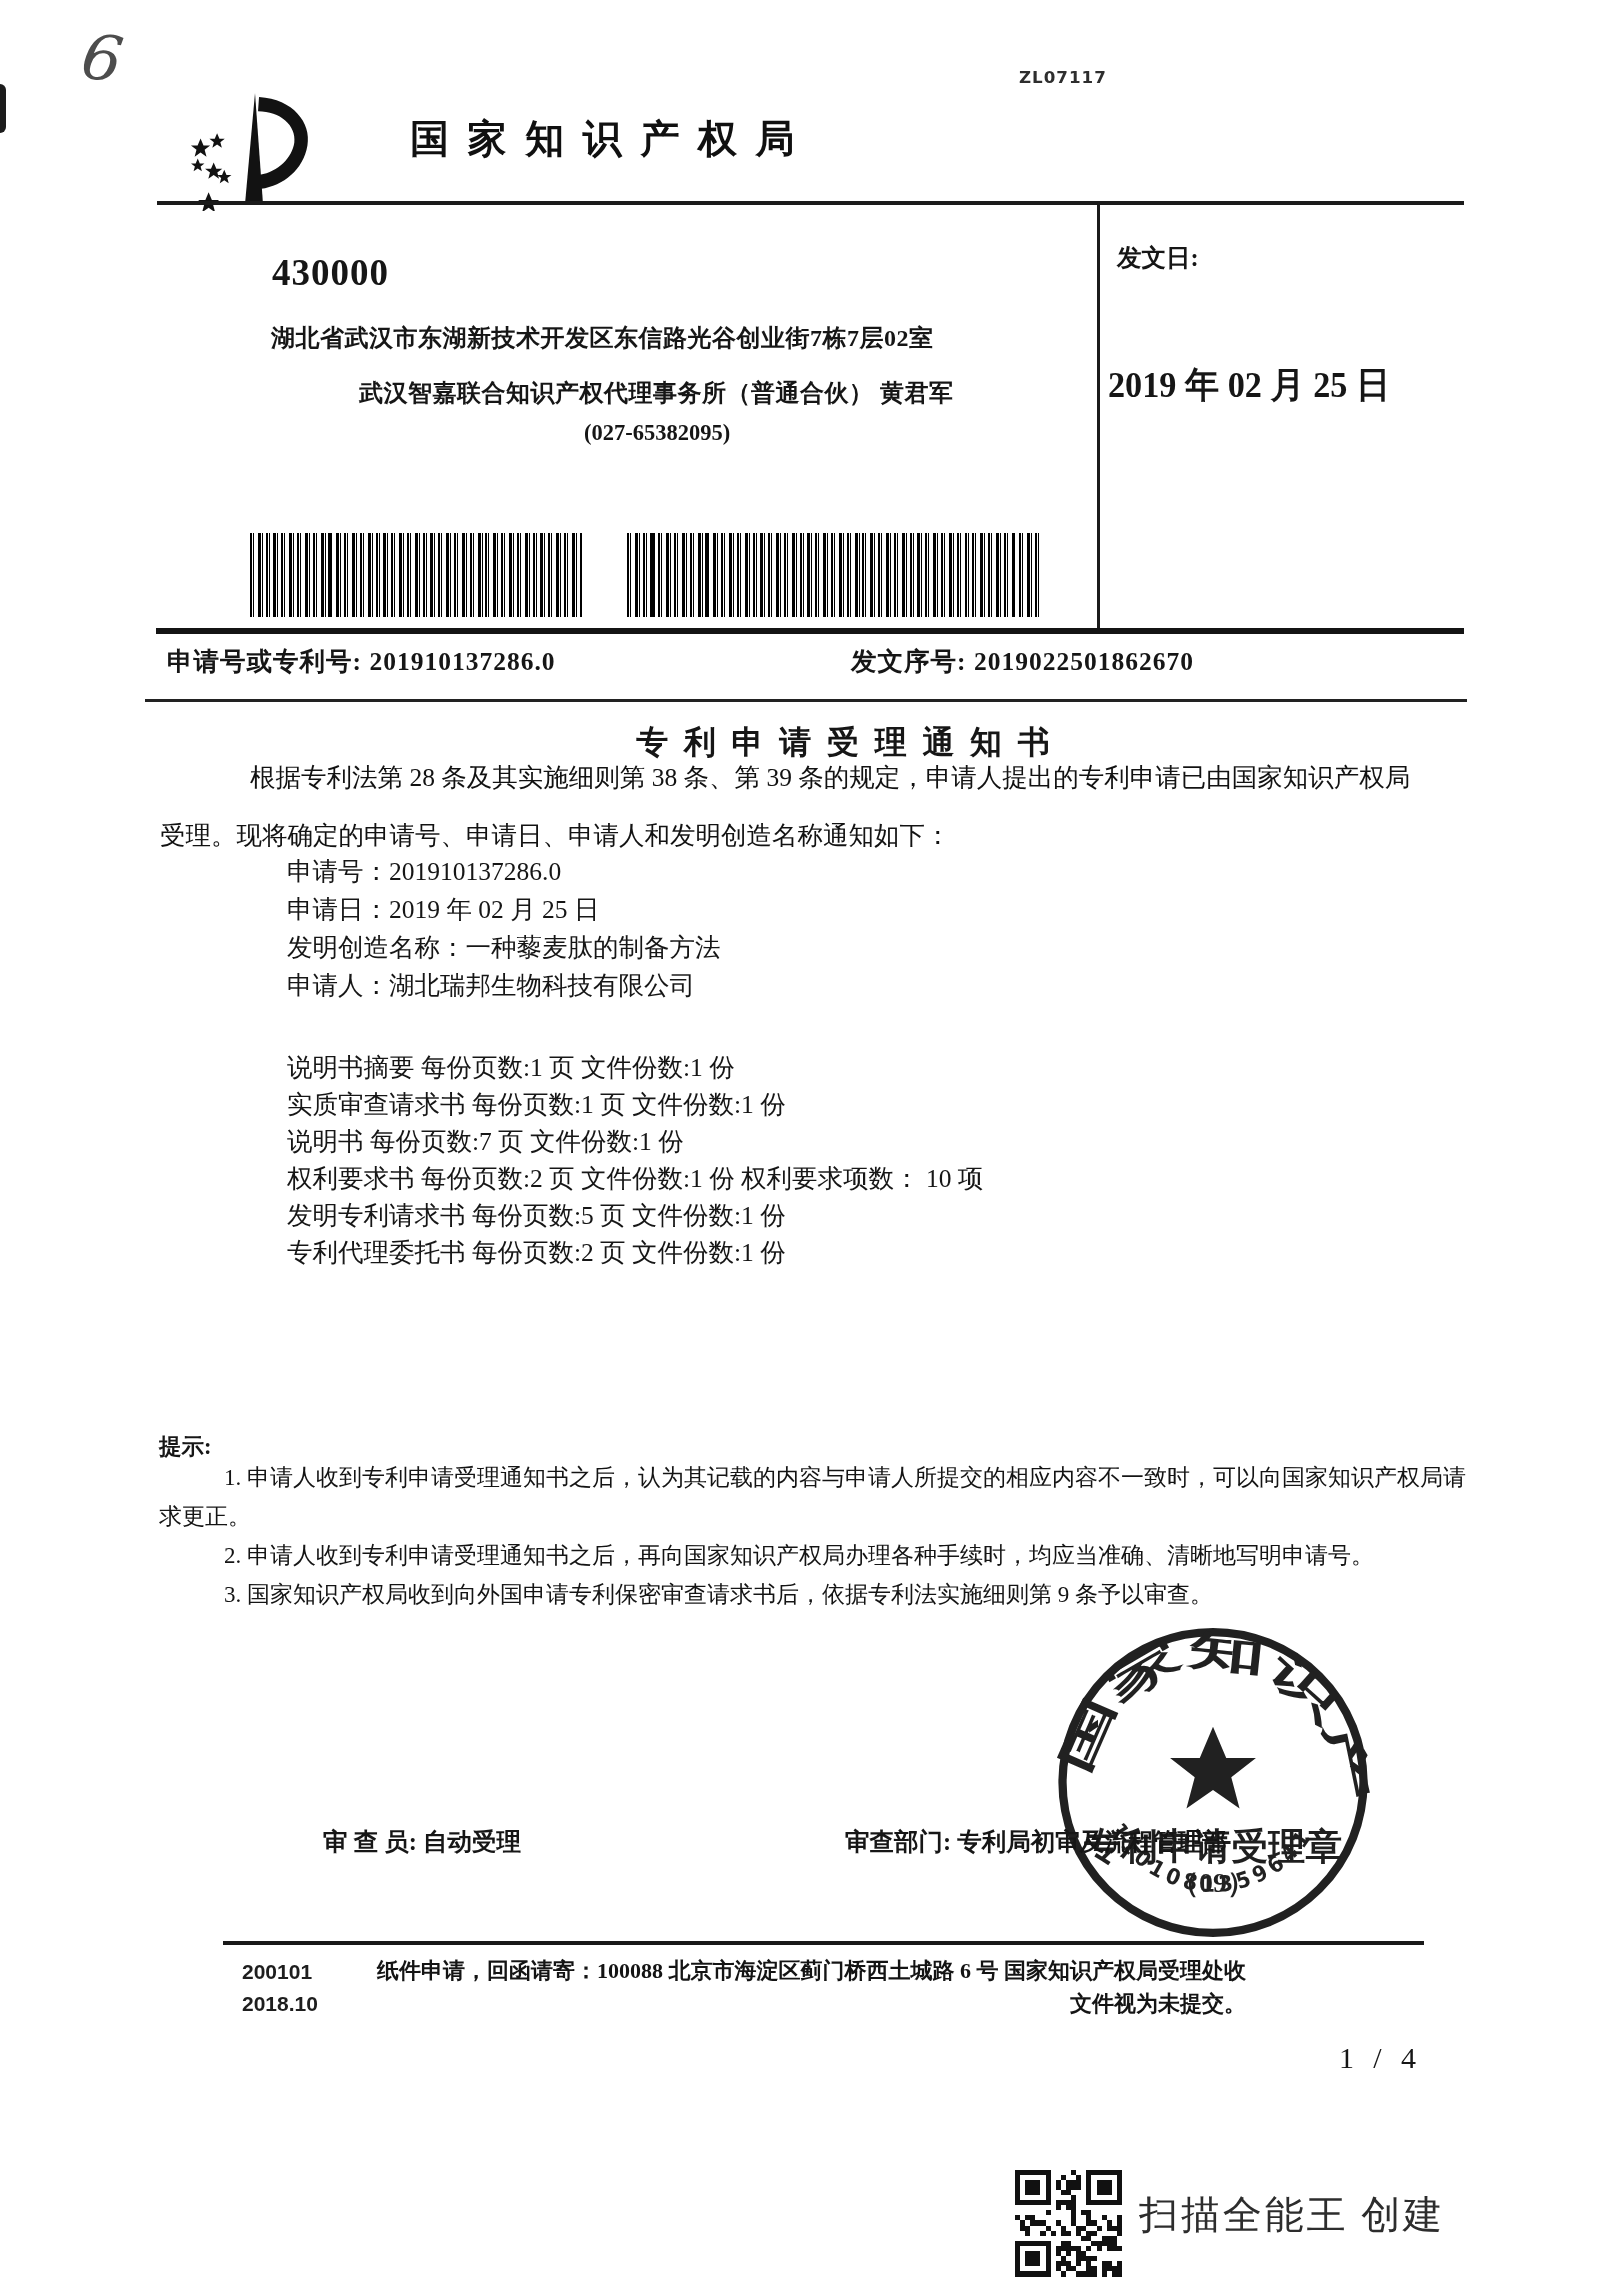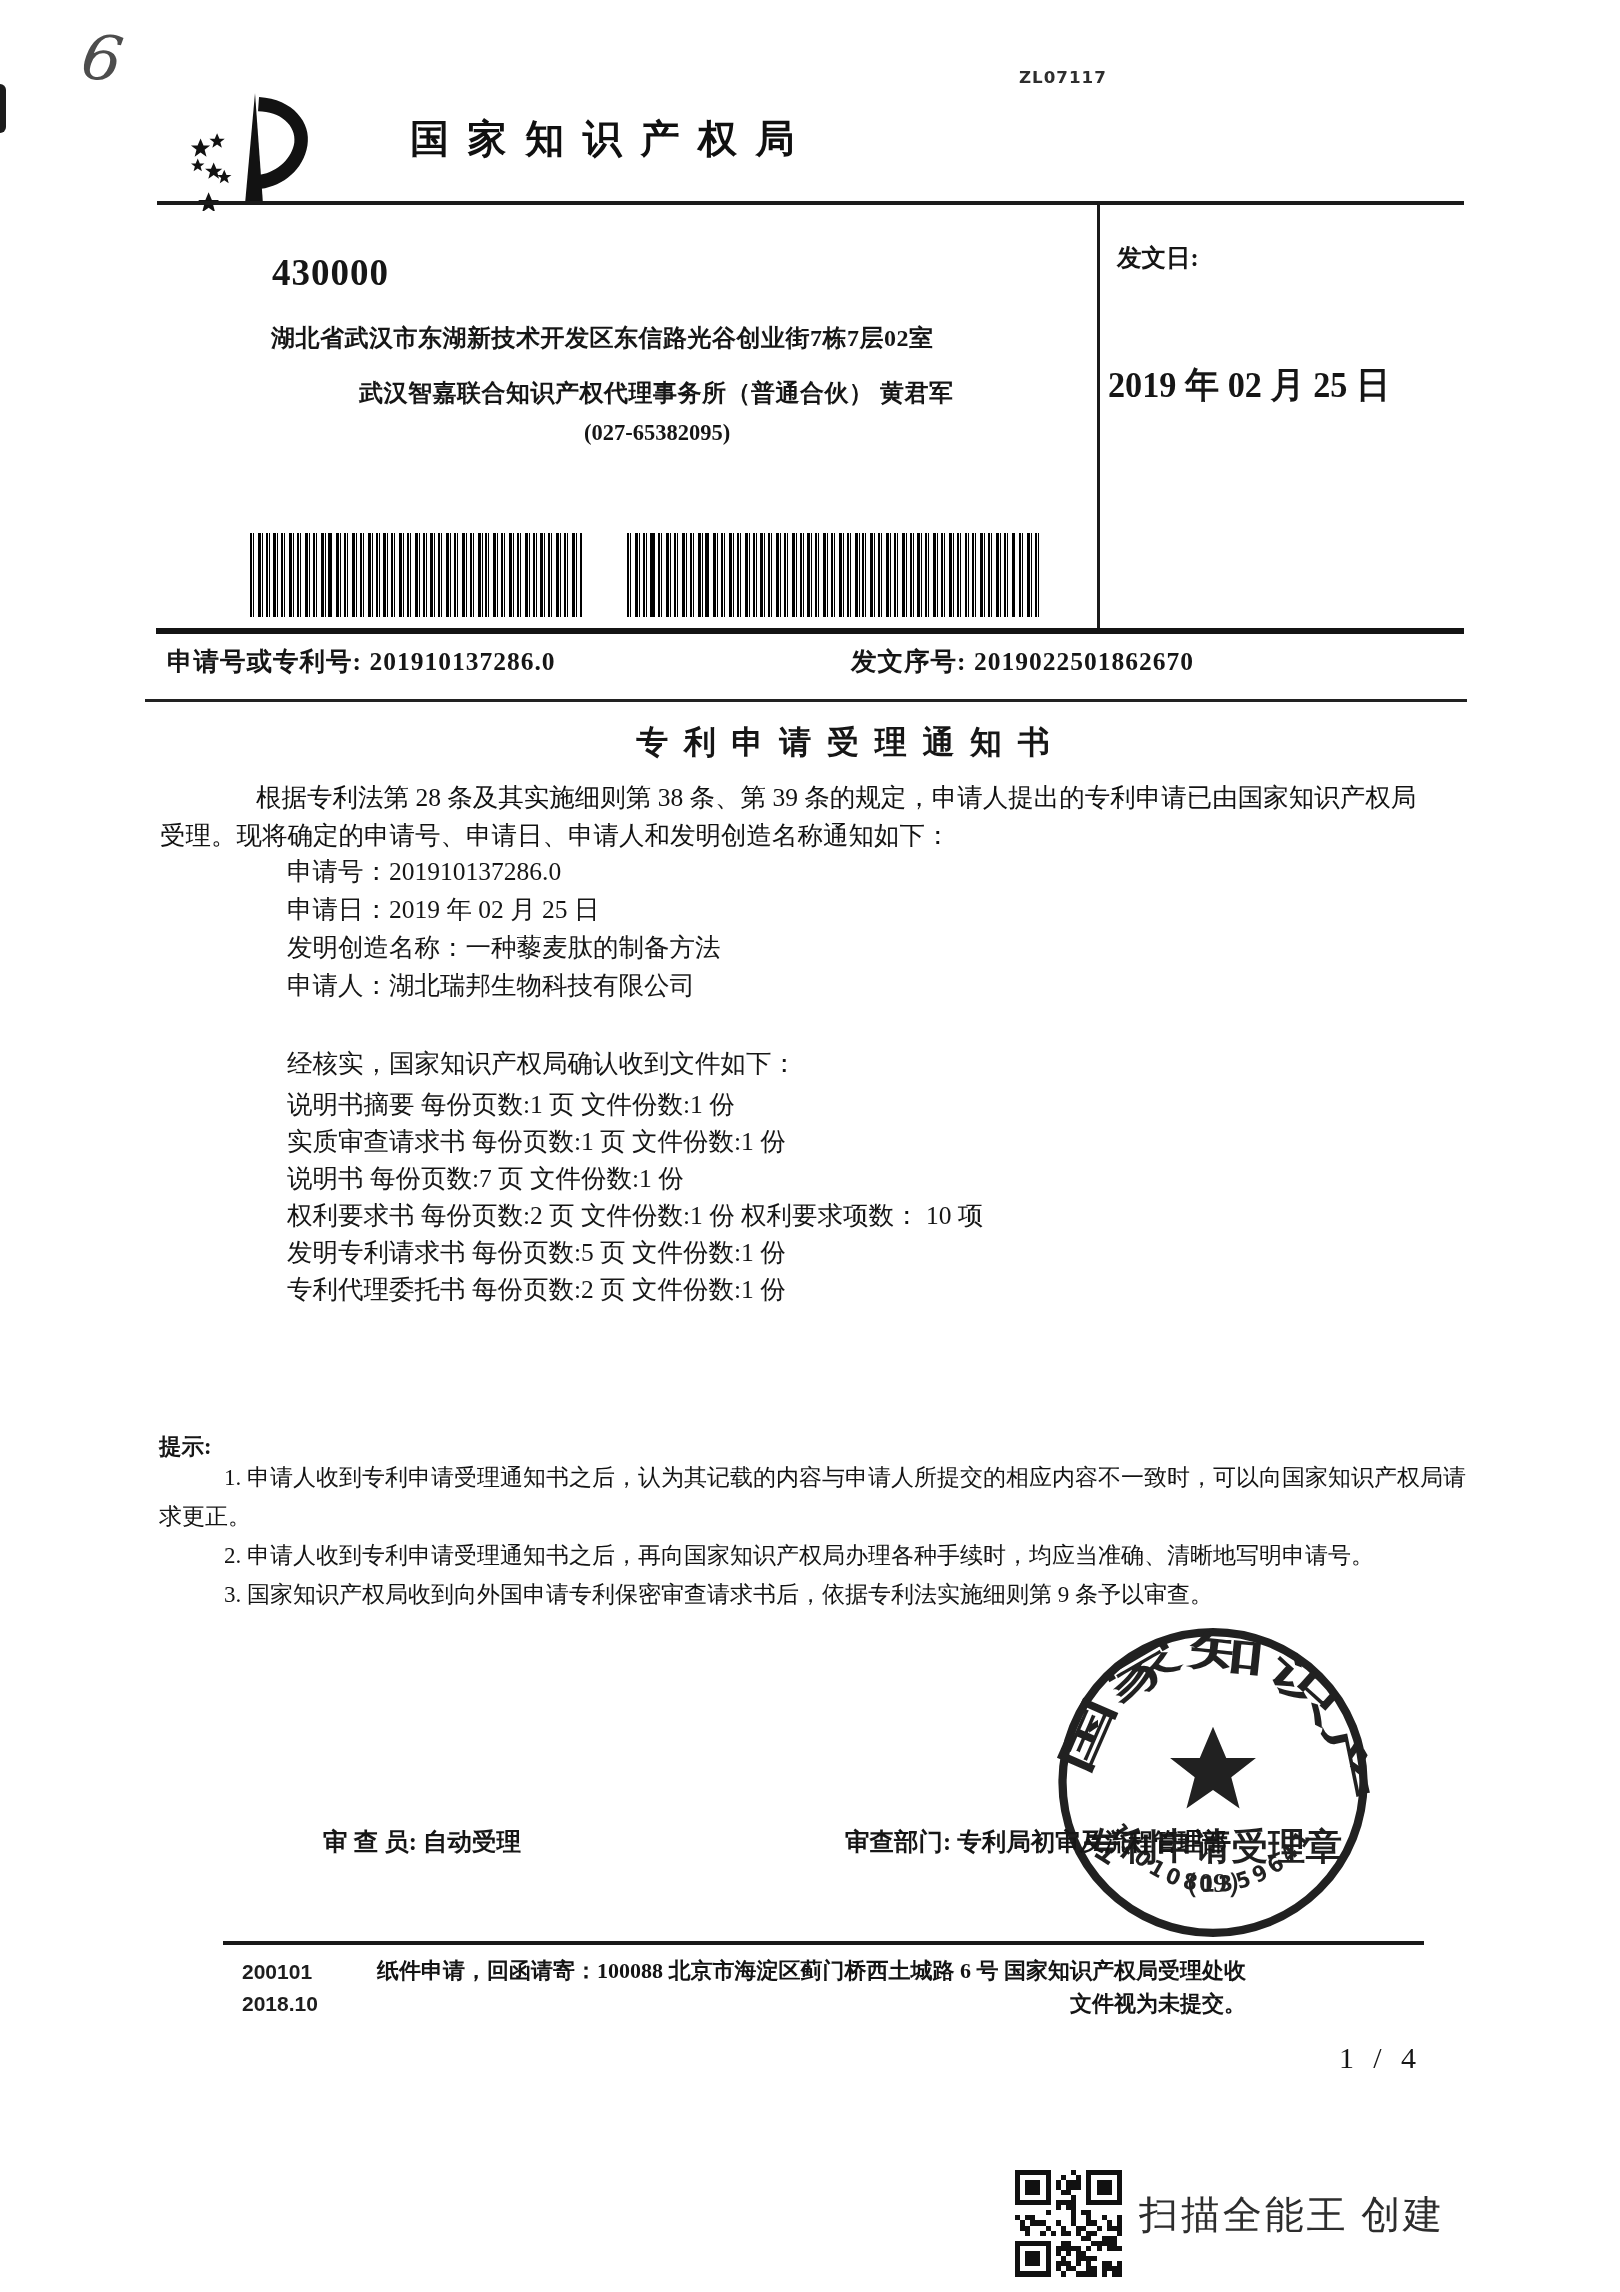--- a/index.html
+++ b/index.html
@@ -39,21 +39,21 @@
   .rule-thick{left:156px;top:628px;width:1308px;height:5.9px;background:#141414;}
   .refrow{top:644px;font-size:25.5px;font-weight:700;letter-spacing:1px;}
   .refrow .val{font-family:"Liberation Serif",serif;}
   .appnum{left:167px;}
   .serialnum{left:851px;}
   .rule-2{left:145px;top:699px;width:1322px;height:2.9px;background:#222;}
   
   .notice-title{left:0;top:721px;width:1620px;text-align:center;font-size:32px;font-weight:700;
     letter-spacing:15.7px;text-indent:15.7px;margin-left:33px;}
   .body-line{font-size:25.5px;color:#121212;}
-  .intro1{left:250px;top:780px;margin-left:6px;}
+  .intro1{left:250px;top:760px;}
   .intro2{left:160px;top:818px;}
   .details{left:287px;top:853px;font-size:25.5px;line-height:38px;}
   .received{left:287px;top:1045px;font-size:25.5px;line-height:37px;}
   .received .gap{height:3.9px;}
   
   .tips-label{left:159px;top:1431px;font-size:22.5px;font-weight:700;}
   .tips{left:159px;top:1458px;width:1325px;font-size:23px;line-height:39px;color:#141414;}
   .tips p{margin:0;text-indent:65px;}
   
   .signoff{top:1825px;font-size:24.5px;font-weight:600;}
@@ -126,21 +126,20 @@
   <div class="abs body-line intro2">受理。现将确定的申请号、申请日、申请人和发明创造名称通知如下：</div>
 
   <div class="abs details">
     <div>申请号：201910137286.0</div>
     <div>申请日：2019 年 02 月 25 日</div>
     <div>发明创造名称：一种藜麦肽的制备方法</div>
     <div>申请人：湖北瑞邦生物科技有限公司</div>
   </div>
 
   <div class="abs received">
-    <div>经核实，国家知识产权局确认收到文件如下：</div>
     <div class="gap"></div>
     <div>说明书摘要 每份页数:1 页 文件份数:1 份</div>
     <div>实质审查请求书 每份页数:1 页 文件份数:1 份</div>
     <div>说明书 每份页数:7 页 文件份数:1 份</div>
     <div>权利要求书 每份页数:2 页 文件份数:1 份 权利要求项数： 10 项</div>
     <div>发明专利请求书 每份页数:5 页 文件份数:1 份</div>
     <div>专利代理委托书 每份页数:2 页 文件份数:1 份</div>
   </div>
 
   <div class="abs tips-label">提示:</div>

